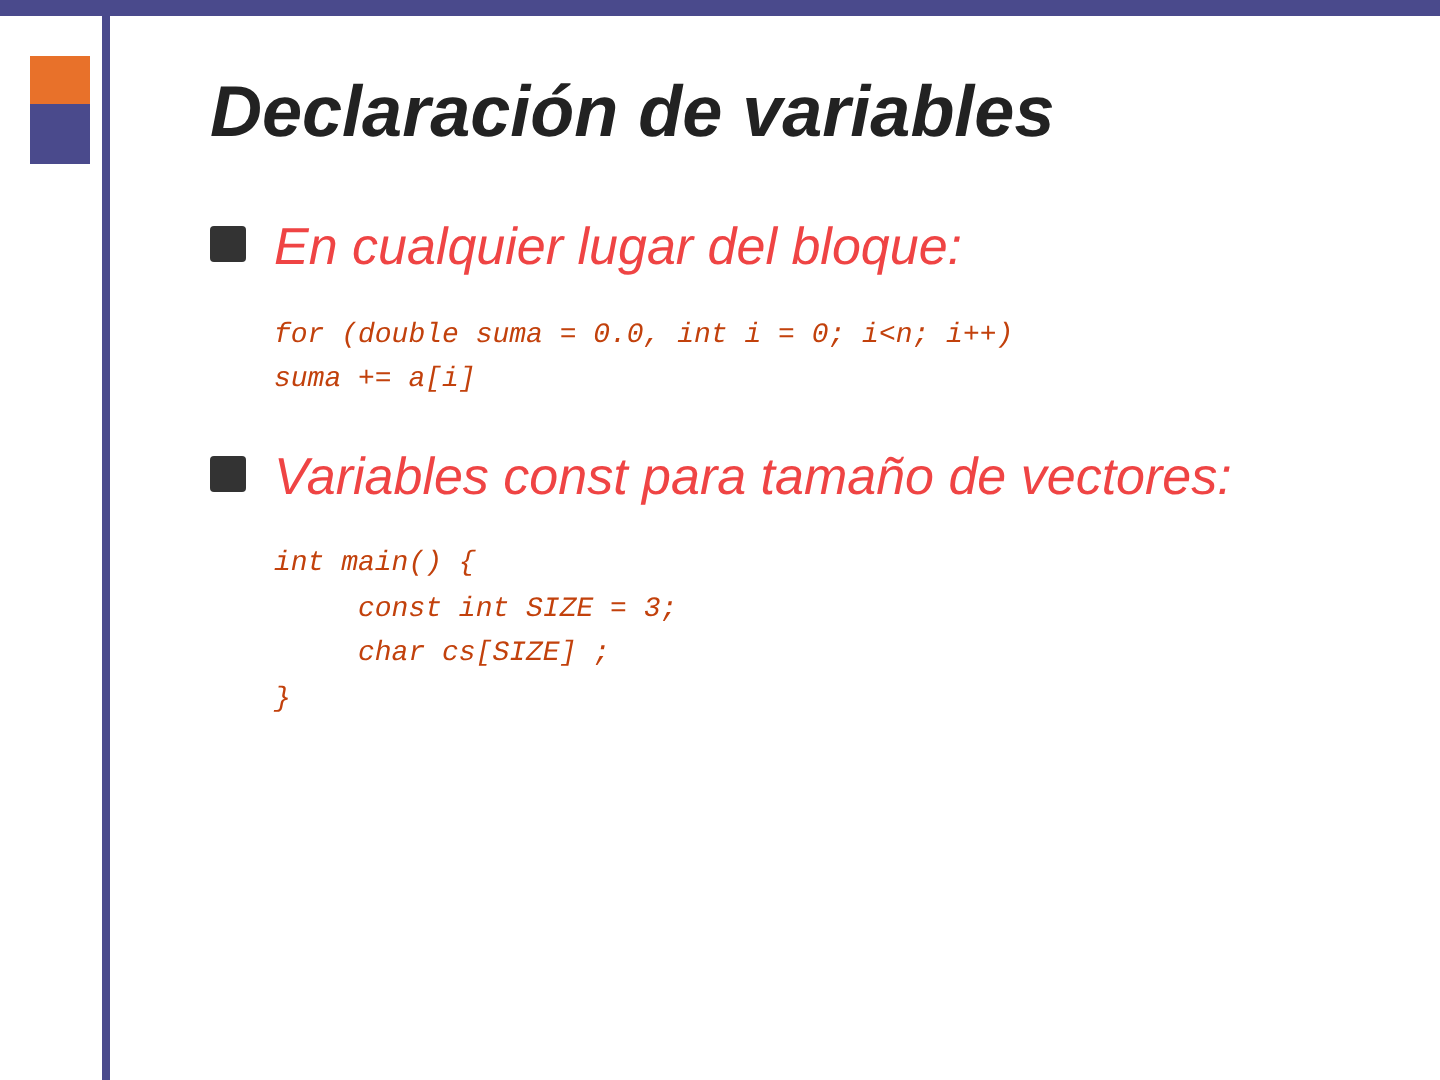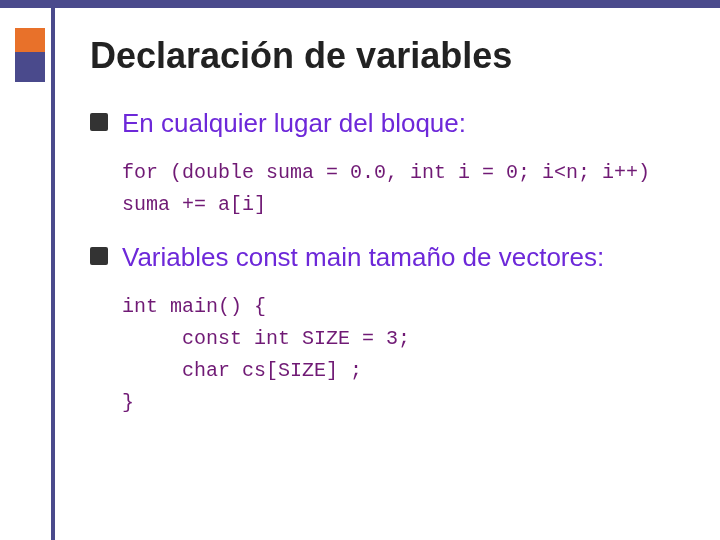--- a/index.html
+++ b/index.html
@@ -68,21 +68,22 @@
       position: absolute;
       top: 0;
       right: 0;
       width: 4px;
       height: 100%;
       background: #4a4a8c;
     }
 
     
     .content {
-      margin-left: 40px;
+      margin-left: 55px;
+      font-style: italic;
     }
 
     .slide-title {
       font-size: 36px;
       font-weight: bold;
       color: #222222;
       margin-bottom: 30px;
       margin-top: 5px;
     }
 
@@ -97,28 +98,28 @@
       height: 18px;
       background: #333333;
       border-radius: 2px;
       flex-shrink: 0;
       margin-top: 6px;
       margin-right: 14px;
     }
 
     .bullet-text {
       font-size: 26px;
-      color: #6d28d9;
+      color: #ef4444;
       line-height: 1.3;
     }
 
     .code-block {
       font-family: 'Courier New', Courier, monospace;
-      font-size: 20px;
-      color: #701a75;
+      font-size: 14px;
+      color: #c2410c;
       background: #ffffff;
       margin-left: 32px;
       margin-bottom: 20px;
       line-height: 1.6;
       white-space: pre;
     }
 
     .bullet-section {
       margin-bottom: 10px;
     }
@@ -145,21 +146,21 @@
         <div class="bullet-dot"></div>
         <span class="bullet-text">En cualquier lugar del bloque:</span>
       </div>
       <div class="code-block">for (double suma = 0.0, int i = 0; i&lt;n; i++)
 suma += a[i]</div>
     </div>
 
     <div class="bullet-section">
       <div class="bullet-item">
         <div class="bullet-dot"></div>
-        <span class="bullet-text">Variables const main tamaño de vectores:</span>
+        <span class="bullet-text">Variables const para tamaño de vectores:</span>
       </div>
       <div class="code-block">int main() {
      const int SIZE = 3;
      char cs[SIZE] ;
 }</div>
     </div>
   </div>
 </div>
 
 </body></html>

